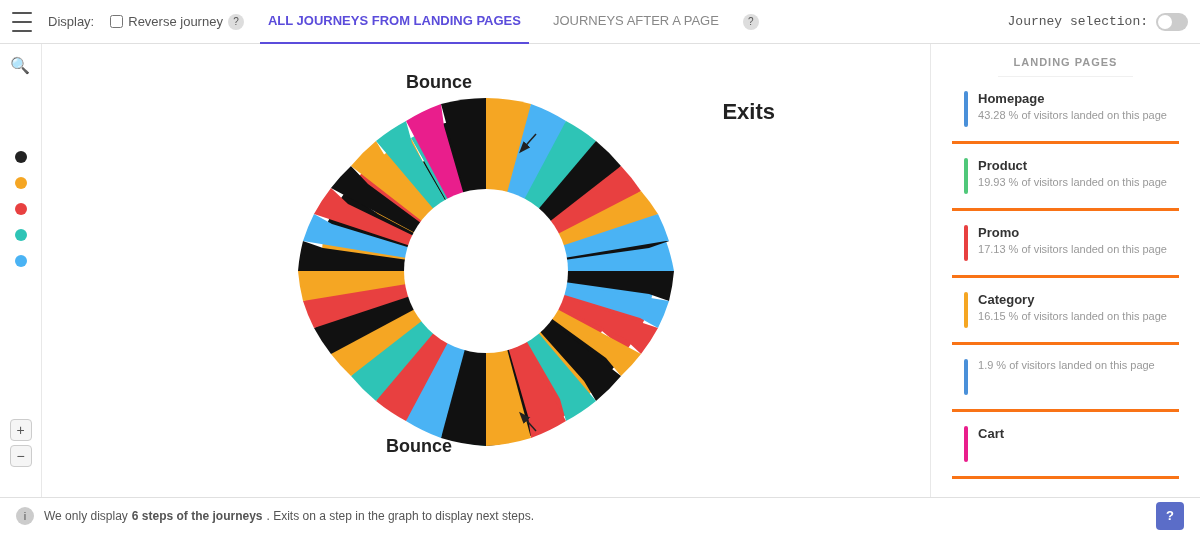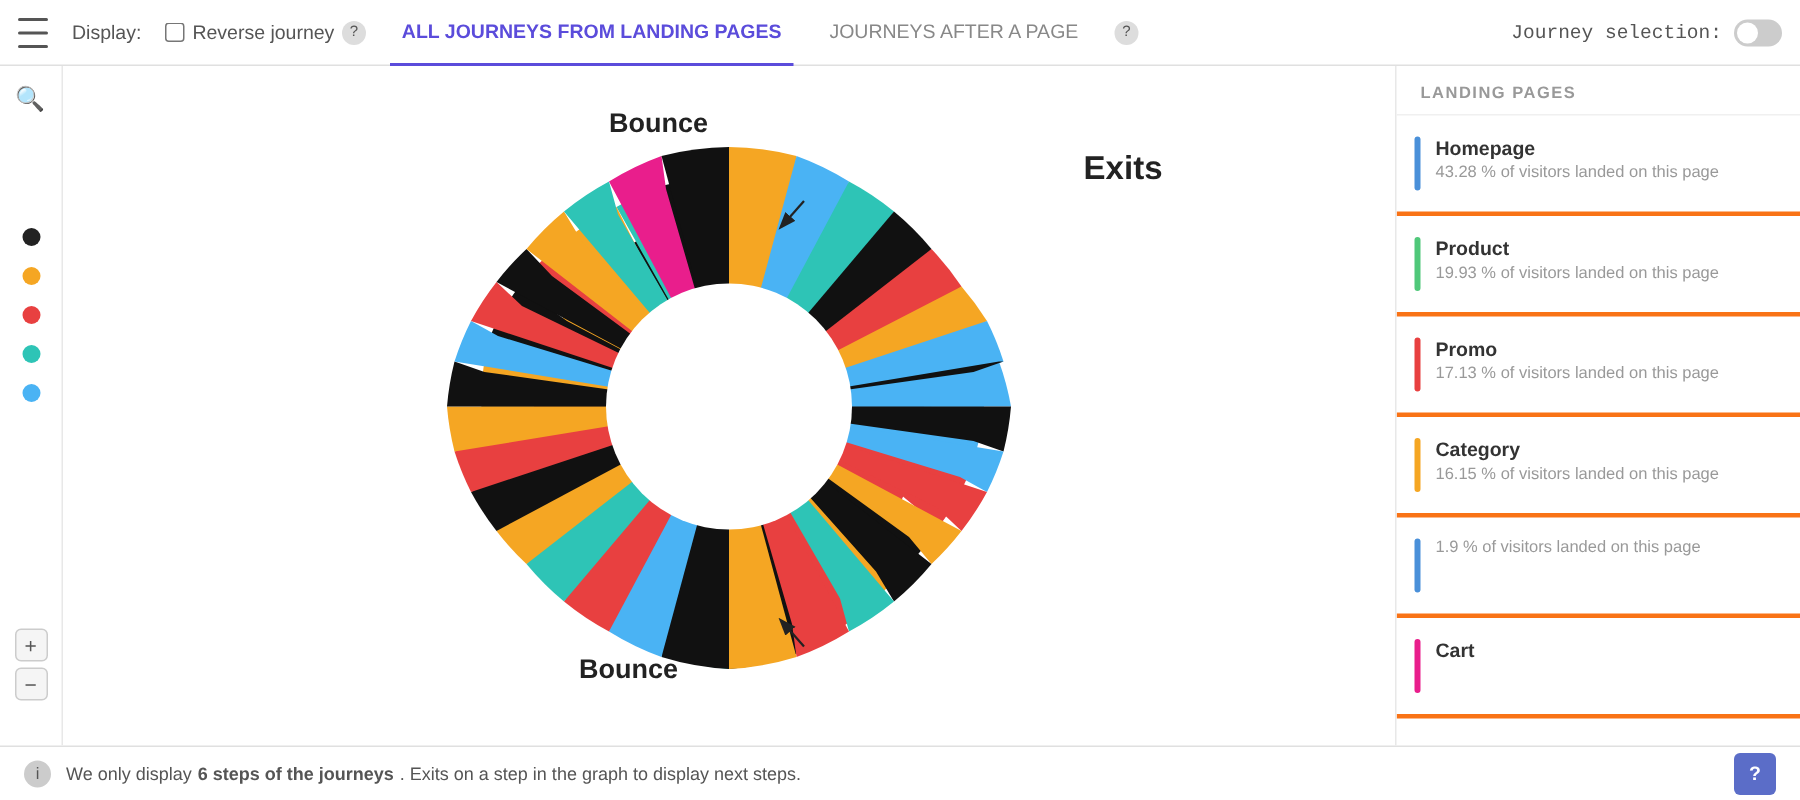--- a/index.html
+++ b/index.html
@@ -35,21 +35,21 @@
     .zoom-btn { width: 22px; height: 22px; border: 1px solid #ccc; border-radius: 4px; background: #f5f5f5; cursor: pointer; display: flex; align-items: center; justify-content: center; font-size: 14px; color: #555; }
 
     
     .chart-area { flex: 1; position: relative; display: flex; align-items: center; justify-content: center; overflow: hidden; }
     .chart-svg { width: 520px; height: 430px; }
     .bounce-top { position: absolute; top: 28px; left: 50%; transform: translateX(-80px); font-size: 18px; font-weight: 600; color: #222; }
     .exits-label { position: absolute; top: 55px; right: 155px; font-size: 22px; font-weight: 600; color: #222; }
     .bounce-bottom { position: absolute; bottom: 40px; left: 50%; transform: translateX(-100px); font-size: 18px; font-weight: 600; color: #222; }
 
     
-    .right-panel { width: 270px; border-left: 1px solid #e8e8e8; display: flex; flex-direction: column; flex-shrink: 0; overflow: hidden; }
+    .right-panel { width: 270px; border-left: 1px solid #e8e8e8; display: flex; flex-direction: column; flex-shrink: 0; overflow: hidden; align-items: center; }
     .right-panel-header { padding: 12px 16px 8px; font-size: 11px; font-weight: 700; color: #999; letter-spacing: 1px; border-bottom: 1px solid #f0f0f0; }
     .landing-list { flex: 1; overflow-y: auto; }
     .landing-item { display: flex; align-items: stretch; padding: 14px 12px; border-bottom: 3px solid #f97316; gap: 10px; }
     .landing-color-bar { width: 4px; border-radius: 2px; flex-shrink: 0; min-height: 36px; }
     .landing-text { flex: 1; }
     .landing-name { font-size: 13px; font-weight: 600; color: #333; margin-bottom: 3px; }
     .landing-stat { font-size: 11px; color: #999; }
 
     
     .landing-list::-webkit-scrollbar { width: 6px; }

